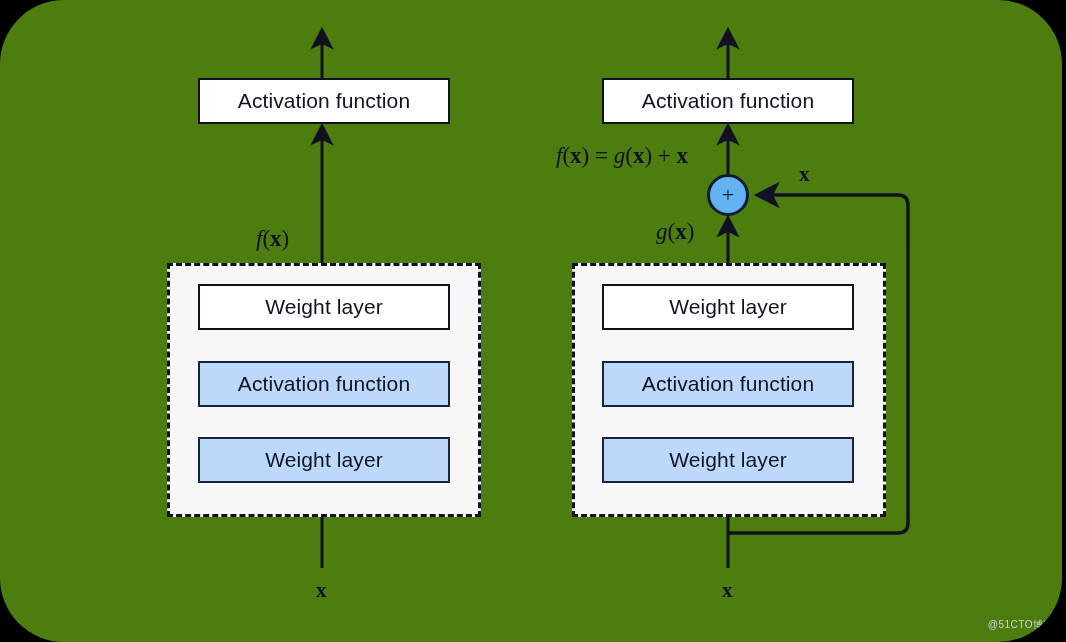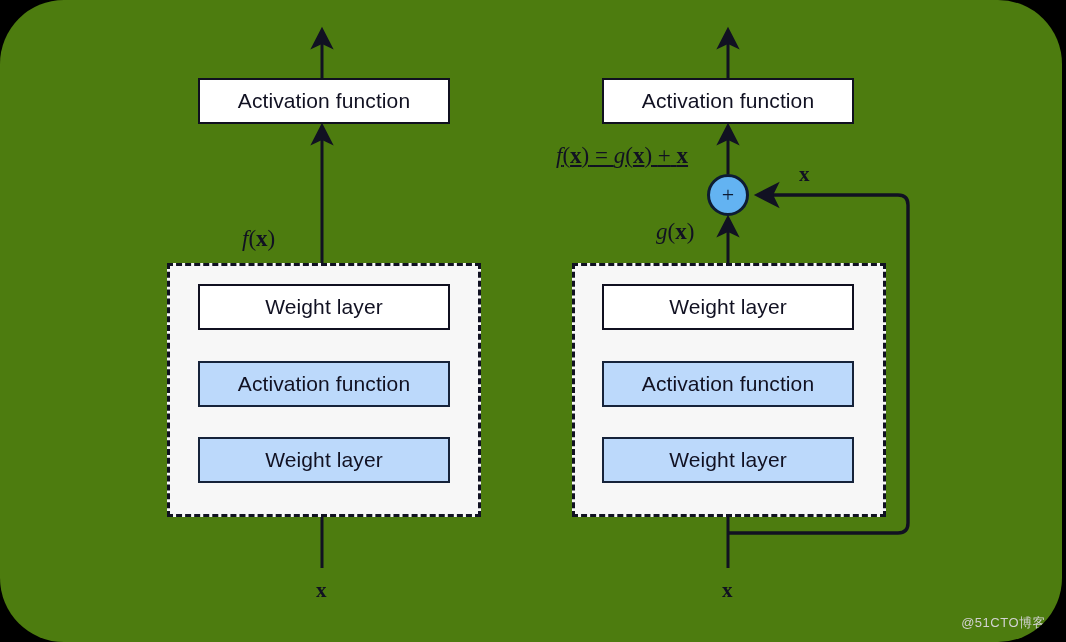--- a/index.html
+++ b/index.html
@@ -60,22 +60,22 @@
     border:3px solid #0d1b33;
     box-sizing:border-box;
     display:flex;align-items:center;justify-content:center;
     font-family:"Liberation Serif", serif;
     font-size:22px;color:#0d1b33;line-height:1;
   }
 
   
   #watermark{
     position:absolute;
-    right:20px;bottom:10px;
-    font-size:13px;
+    right:12px;bottom:10px;
+    font-size:10px;
     color:#d2d2d2;
     letter-spacing:.5px;
     user-select:none;
   }
   svg.conn{position:absolute;left:0;top:0;width:1066px;height:642px;pointer-events:none;}
 </style>
 </head>
 <body>
 
 <div id="card">
@@ -109,21 +109,21 @@
 
     <line x1="728" y1="568" x2="728" y2="432" stroke="#111122" stroke-width="3" marker-end="url(#ah)"></line>
 
     <path d="M 728 533 L 898 533 Q 908 533 908 523 L 908 205 Q 908 195 898 195 L 762 195" fill="none" stroke="#111122" stroke-width="3.4" marker-end="url(#ah)"></path>
   </svg>
 
   <div class="box plain" style="left:198px;top:78px;width:252px;height:46px;">
     <span>Activation function</span>
   </div>
 
-  <div class="lbl fx" style="left:242px;top:227px;">
+  <div class="lbl fx" style="left:256px;top:227px;">
     <span style="font-style:italic;">f</span><span style="font-style:normal;">(</span><span style="font-weight:bold;font-style:normal;">x</span><span style="font-style:normal;">)</span>
   </div>
 
   <div class="dashbox" style="left:167px;top:263px;width:314px;height:254px;"></div>
 
   <div class="box plain" style="left:198px;top:284px;width:252px;height:46px;">
     <span>Weight layer</span>
   </div>
   <div class="box blue" style="left:198px;top:361px;width:252px;height:46px;">
     <span>Activation function</span>
@@ -131,21 +131,21 @@
   <div class="box blue" style="left:198px;top:437px;width:252px;height:46px;">
     <span>Weight layer</span>
   </div>
 
   <div class="lbl boldx" style="left:316px;top:580px;">x</div>
 
   <div class="box plain" style="left:602px;top:78px;width:252px;height:46px;">
     <span>Activation function</span>
   </div>
 
-  <div class="lbl fx" style="left:556px;top:144px;text-decoration:underline;">
+  <div class="lbl fx" style="left:556px;top:144px;">
     <span style="font-style:italic;">f</span><span style="font-style:normal;">(</span><span style="font-weight:bold;font-style:normal;">x</span><span style="font-style:normal;">)</span><span style="font-style:normal;">&nbsp;</span><span style="font-style:normal;">=</span><span style="font-style:normal;">&nbsp;</span><span style="font-style:italic;">g</span><span style="font-style:normal;">(</span><span style="font-weight:bold;font-style:normal;">x</span><span style="font-style:normal;">)</span><span style="font-style:normal;">&nbsp;</span><span style="font-style:normal;">+</span><span style="font-style:normal;">&nbsp;</span><span style="font-weight:bold;font-style:normal;">x</span>
   </div>
 
   <div id="plus-node" style="left:707px;top:174px;">
     <span>+</span>
   </div>
 
   <div class="lbl boldx" style="left:799px;top:164px;">x</div>
 
   <div class="lbl fx" style="left:656px;top:220px;">

